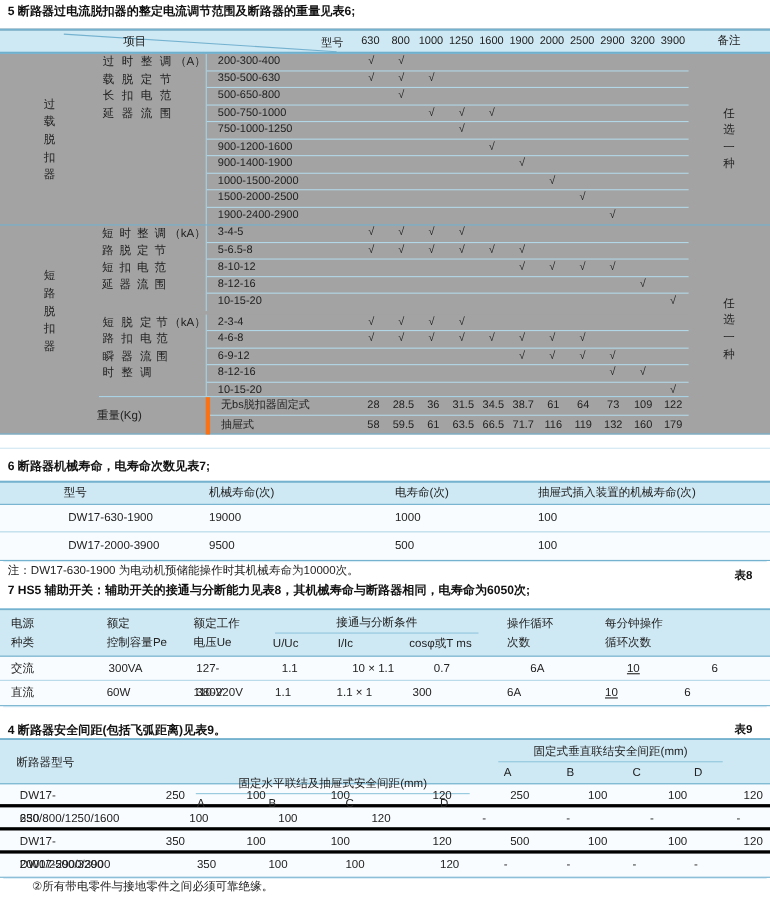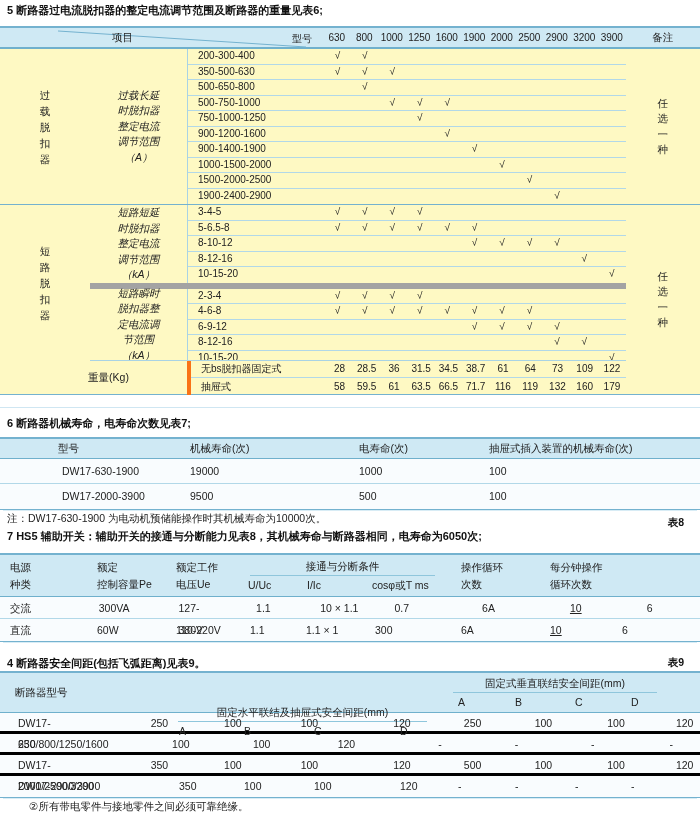--- a/index.html
+++ b/index.html
@@ -10,52 +10,52 @@
     width:700px;
   }
   #page { position:relative; width:700px; height:829px; background:#fff; overflow:hidden; }
 
   .sec-title { position:absolute; left:7px; font-size:11px; font-weight:600; color:#111; white-space:nowrap; }
   .tbl-tag  { position:absolute; right:16px; font-size:10.5px; font-weight:600; color:#111; }
 
   
   #table6 {
     position:absolute; top:26px; left:0; width:700px; height:369px;
-    background:#fef9c3;
+    background:#a3a3a3;
     border-top:2px solid #74b2cf;
     border-bottom:1px solid #74b2cf;
   }
   #table6::after { content:""; position:absolute; left:0; right:0; top:calc(100% + 13px); border-top:1px solid #cfe6f2; }
   .t6-header { position:relative; display:flex; height:21px; background:#cfe9f4; border-bottom:2px solid #6fb0cc; }
   .t6-diag { position:relative; width:323px; height:100%; }
   .t6-diag svg { position:absolute; inset:0; }
   .t6-proj  { position:absolute; left:112px; top:3px; font-size:10.5px; }
   .t6-modlb { position:absolute; left:292px; top:4px; font-size:10px; }
   #t6-frames { display:flex; width:302.5px; }
   .t6-fcol { width:27.5px; text-align:center; font-size:10px; line-height:19px; }
   .t6-remark-h { width:74.5px; text-align:center; font-size:10.5px; line-height:19px; }
 
   .t6-group { display:flex; width:700px; }
   #t6-g1 { height:155px; }
   #t6-g2 { height:156px; border-top:1px solid #74b2cf; }
   .t6-c1 { width:90px; display:flex; flex-direction:column; justify-content:center; align-items:center; font-size:10.5px; }
   .vchar { line-height:16px; }
-  .t6-c2 { width:97px; display:flex; flex-direction:column; justify-content:center; text-align:center; font-size:10.5px;font-style:italic; }
+  .t6-c2 { width:97px; display:flex; flex-direction:row; justify-content:center; text-align:center; font-size:10.5px; }
   .t6-c2 div { line-height:15.5px; }
   .t6-rows { width:438.5px; border-left:1px solid #a9d3e4; }
   .t6-row { display:flex; height:15.5px; line-height:14.5px; font-size:10px; }
   .t6-rows .t6-row:not(:last-child) { border-bottom:1px solid #b2d8e8; }
   .t6-model { width:136px; padding-left:10px; }
   .t6-cell { width:27.5px; text-align:center; }
   .t6-remark { width:74.5px; display:flex; flex-direction:column; justify-content:center; align-items:center; font-size:10.5px; }
   .t6-remark .vchar { line-height:15.5px; }
   #t6-g2 .t6-remark { padding-top:34px; }
   .t6-mid { width:535.5px; display:flex; flex-direction:column; }
   .t6-sub { display:flex; height:77.5px; }
-  .t6-sub + .t6-sub { border-top:6px solid #a3a3a3;justify-content:space-between; }
+  .t6-sub + .t6-sub { border-top:3px solid #a3a3a3;justify-content:space-between; }
   .t6-sub .t6-c2 { width:97px; }
   .t6-sub .t6-rows { width:438.5px; }
 
   #t6-w { position:relative; height:35px; display:flex;border-radius:14px; }
   #t6-w::before { content:""; position:absolute; left:90px; width:535.5px; top:0; border-top:1px solid #a9d3e4; }
   .w-label { width:187px; display:flex; align-items:center; justify-content:center; padding-left:30px; font-size:10.5px; }
   .w-rows { width:438.5px; border-left:4px solid #f97316; }
   .w-row { display:flex; height:17.5px; line-height:17px; font-size:10px; }
   .w-rows .w-row:first-child { border-bottom:1px solid #b2d8e8; }
   .w-name { width:136px; padding-left:10px; }

